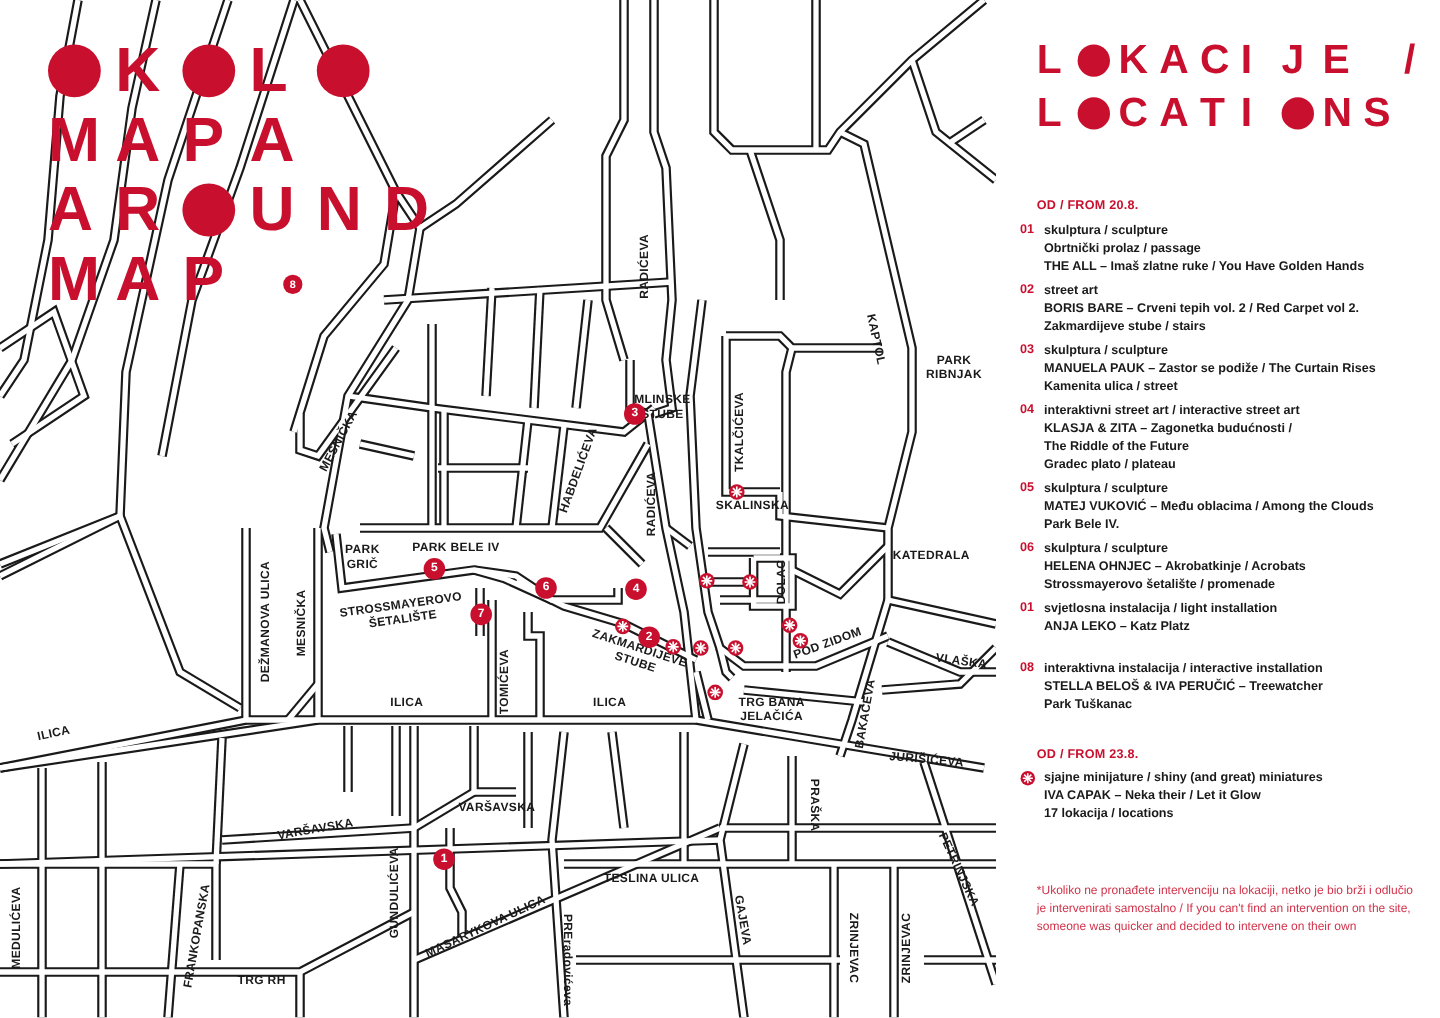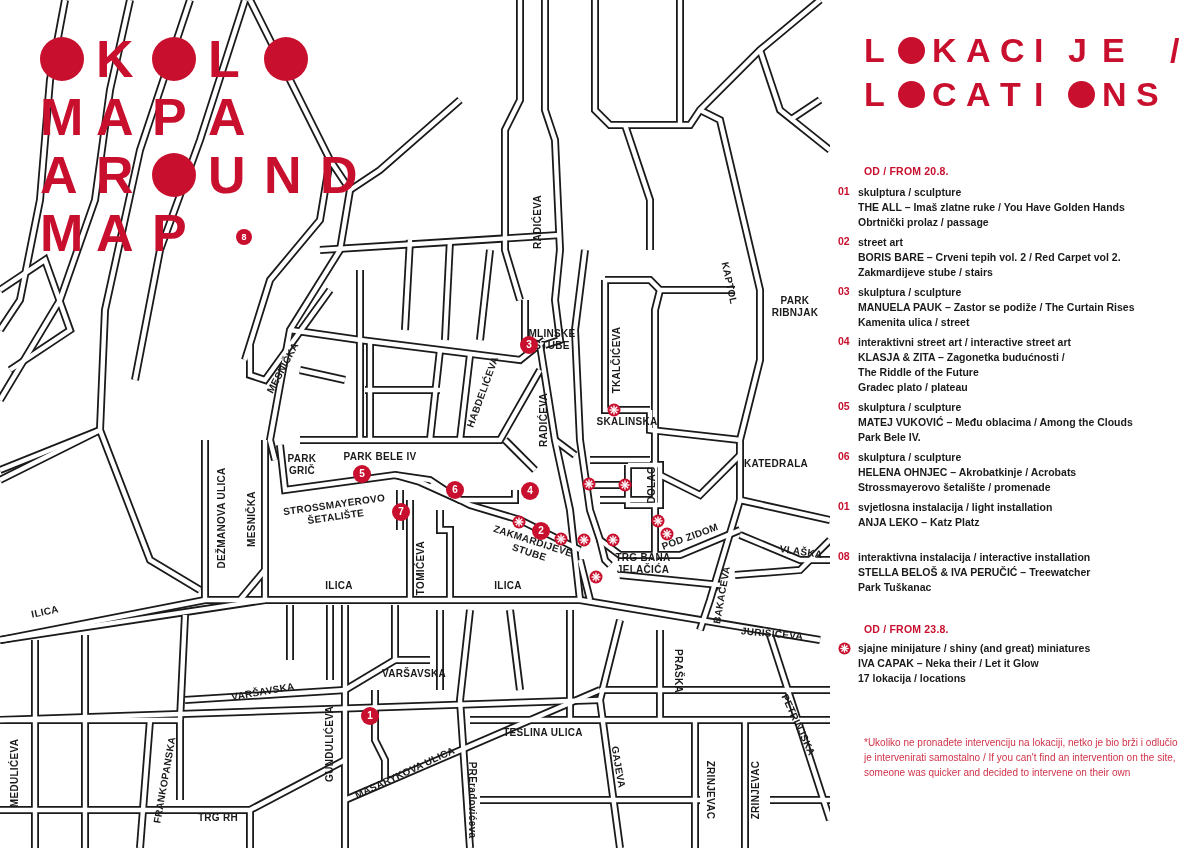--- a/index.html
+++ b/index.html
@@ -17,21 +17,21 @@
   .tl { font-family: "Liberation Sans", sans-serif; font-weight: 700; font-size: 52px; color: #c8102e; width: 56px; text-align: left; line-height: 58px; }
   .tdot { display: inline-block; width: 44px; height: 44px; border-radius: 50%; background: #c8102e; margin-right: 12px; }
   .badge8 { position: absolute; left: 236px; top: 229px; width: 16px; height: 16px; border-radius: 50%; background: #c8102e; color: #fff; font-size: 9px; font-weight: 700; text-align: center; line-height: 16px; }
 
   #panel { position: absolute; left: 830px; top: 0; width: 370px; height: 848px; background: #fff; }
   .pt { position: absolute; left: 34px; }
   .pt-line { display: flex; align-items: center; height: 44px; }
   .pl { font-family: "Liberation Sans", sans-serif; font-weight: 700; font-size: 34px; color: #c8102e; width: 34px; line-height: 44px; }
   .pdot { display: inline-block; width: 27px; height: 27px; border-radius: 50%; background: #c8102e; margin-right: 7px; }
   .section-h { position: absolute; left: 34px; font-weight: 700; font-size: 10.5px; color: #c8102e; letter-spacing: 0.2px; }
-  .entry { position: absolute; left: 8px; width: 340px; }
+  .entry { position: absolute; left: 20px; width: 340px; }
   .entry .num { position: absolute; left: 0; top: 0; font-weight: 700; font-size: 10.5px; color: #c8102e; }
   .entry .lines { margin-left: 20px; }
   .entry .ln { font-weight: 700; font-size: 10.5px; color: #1a1a1a; line-height: 15px; white-space: nowrap; }
   .note { position: absolute; left: 34px; top: 735px; width: 320px; font-size: 10px; color: #d1334a; line-height: 15px; }
 </style>
 </head>
 <body>
 
 <div id="map">
   <svg class="roads" width="830" height="848" viewBox="0 0 830 848">
@@ -181,21 +181,21 @@
 STUBE</div>
       <div class="street-label" style="left: 617px; top: 360px; transform: translate(-50%, -50%) rotate(-90deg);">TKALČIĆEVA</div>
       <div class="street-label" style="left: 729px; top: 283px; transform: translate(-50%, -50%) rotate(78deg);">KAPTOL</div>
       <div class="street-label ml" style="left: 795px; top: 307px; transform: translate(-50%, -50%) rotate(0deg);">PARK
 RIBNJAK</div>
       <div class="street-label" style="left: 627px; top: 422px; transform: translate(-50%, -50%) rotate(0deg);">SKALINSKA</div>
       <div class="street-label" style="left: 652px; top: 485px; transform: translate(-50%, -50%) rotate(-90deg);">DOLAC</div>
       <div class="street-label" style="left: 776px; top: 464px; transform: translate(-50%, -50%) rotate(0deg);">KATEDRALA</div>
       <div class="street-label" style="left: 690px; top: 537px; transform: translate(-50%, -50%) rotate(-20deg);">POD ZIDOM</div>
       <div class="street-label" style="left: 801px; top: 552px; transform: translate(-50%, -50%) rotate(8deg);">VLAŠKA</div>
-      <div class="street-label ml" style="left: 643px; top: 564px; transform: translate(-50%, -50%) rotate(0deg);">TRG BANA
+      <div class="street-label ml" style="left: 643px; top: 592px; transform: translate(-50%, -50%) rotate(0deg);">TRG BANA
 JELAČIĆA</div>
       <div class="street-label" style="left: 722px; top: 595px; transform: translate(-50%, -50%) rotate(-80deg);">BAKAČEVA</div>
       <div class="street-label" style="left: 772px; top: 634px; transform: translate(-50%, -50%) rotate(5deg);">JURIŠIĆEVA</div>
       <div class="street-label ml" style="left: 302px; top: 465px; transform: translate(-50%, -50%) rotate(0deg);">PARK
 GRIČ</div>
       <div class="street-label" style="left: 380px; top: 457px; transform: translate(-50%, -50%) rotate(0deg);">PARK BELE IV</div>
       <div class="street-label ml" style="left: 335px; top: 511px; transform: translate(-50%, -50%) rotate(-8deg);">STROSSMAYEROVO
 ŠETALIŠTE</div>
       <div class="street-label" style="left: 421px; top: 568px; transform: translate(-50%, -50%) rotate(-90deg);">TOMIĆEVA</div>
       <div class="street-label ml" style="left: 531px; top: 547px; transform: translate(-50%, -50%) rotate(18deg);">ZAKMARDIJEVE
@@ -350,22 +350,22 @@
       </div>
   </div>
 
   <div class="section-h" style="top:165px;">OD / FROM 20.8.</div>
 
   <div id="entries">
       <div class="entry" style="top: 185px;">
         <div class="num">01</div>
         <div class="lines">
           <div class="ln">skulptura / sculpture</div>
+          <div class="ln">Obrtnički prolaz / passage</div>
           <div class="ln">THE ALL – Imaš zlatne ruke / You Have Golden Hands</div>
-          <div class="ln">Obrtnički prolaz / passage</div>
         </div>
       </div>
       <div class="entry" style="top: 235px;">
         <div class="num">02</div>
         <div class="lines">
           <div class="ln">street art</div>
           <div class="ln">BORIS BARE – Crveni tepih vol. 2 / Red Carpet vol 2.</div>
           <div class="ln">Zakmardijeve stube / stairs</div>
         </div>
       </div>

